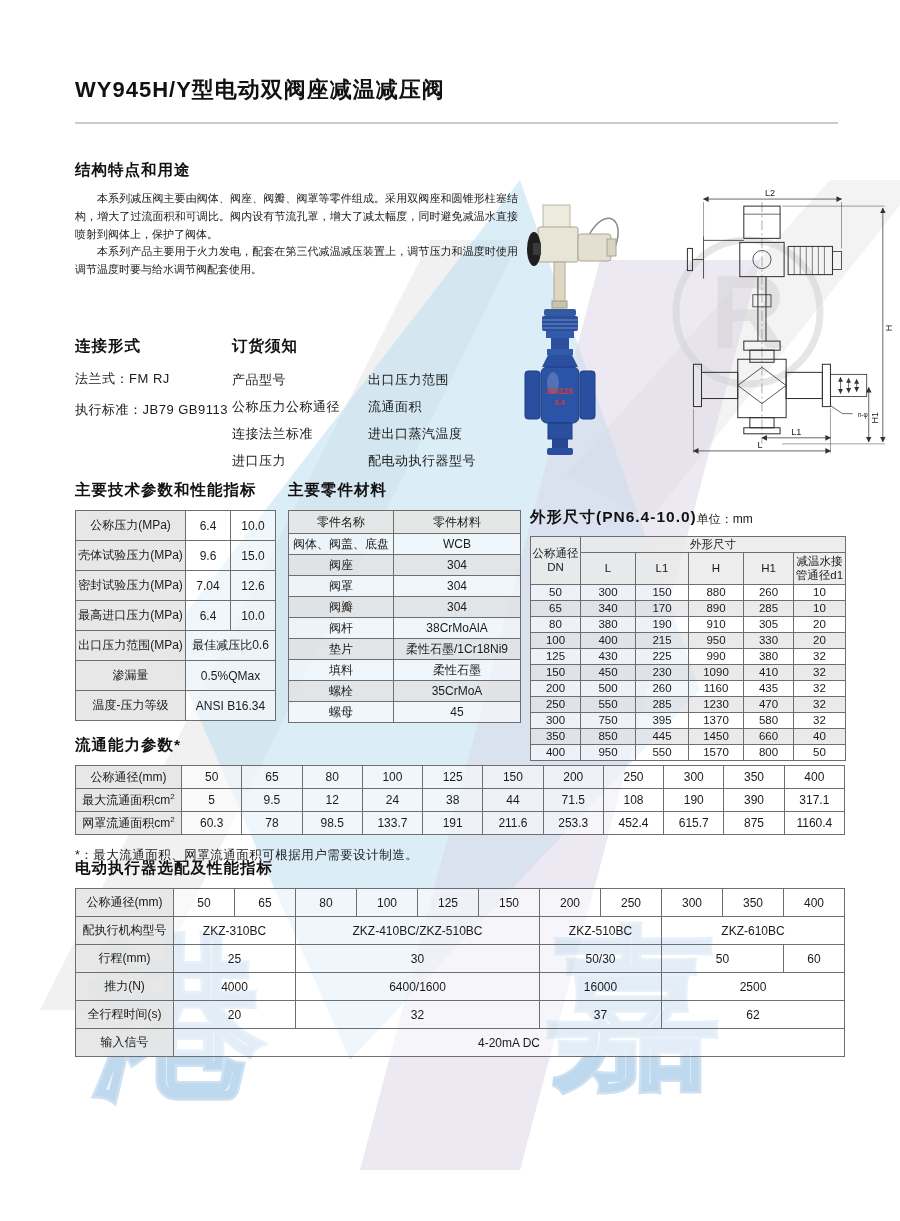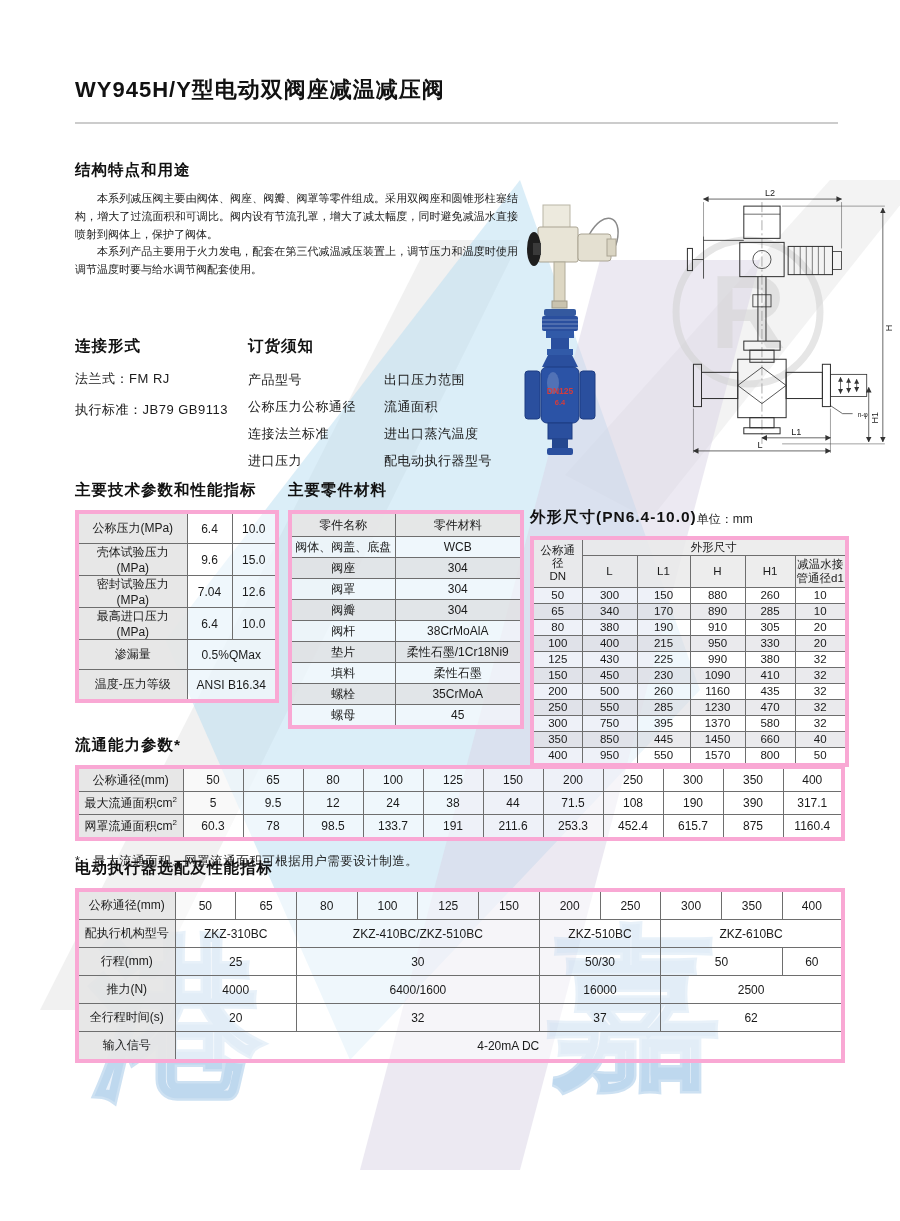--- a/index.html
+++ b/index.html
@@ -8,21 +8,21 @@
   #wm-layer{position:absolute;inset:0;z-index:0;}
   #content{position:absolute;inset:0;z-index:1;padding-left:40px;}
   .abs{position:absolute;}
   h1.doc-title{margin:0;font-size:22px;font-weight:bold;letter-spacing:1px;color:#111;}
   .rule{height:2px;background:#cccccc;}
   h2.sec{margin:0 0 9px 0;font-size:15.5px;font-weight:bold;color:#111;letter-spacing:1px;}
   .para{margin:0;font-size:11px;line-height:1.62;text-indent:2em;text-align:justify;}
   .kv-line{font-size:13px;margin-top:13px;letter-spacing:0.5px;}
   .ord-grid{display:flex;gap:14px;}
   .ord-col .ord-item{font-size:13px;height:27px;line-height:27px;letter-spacing:0.5px;}
-  table{border-collapse:collapse;table-layout:fixed;border:4px solid #f9a8d4;}
+  table{border-collapse:collapse;table-layout:fixed;border:1px solid #f9a8d4;}
   td{border:1px solid #6e6e6e;text-align:center;padding:0 2px;overflow:hidden;
      font-size:12px;color:#1a1a1a;}
   .lbl{background:rgba(230,230,230,0.95);}
   .dat{background:rgba(255,255,255,0.55);}
   
   .tbl-tech td{height:29px;font-size:12px;}
   
   .tbl-mat td{height:20px;}
   .tbl-mat thead td{height:22px;background:rgba(230,230,230,0.95);}
   .tbl-mat tbody td{background:rgba(255,255,255,0.55);}
@@ -175,21 +175,21 @@
         <text x="213" y="225" font-size="6.5">n-φ</text>
       </g>
     </svg>
 
     <div class="abs" style="left:75px;top:336px;width:160px;">
       <h2 class="sec">连接形式</h2>
       <div class="kv-line">法兰式：FM RJ</div>
       <div class="kv-line">执行标准：JB79 GB9113</div>
     </div>
 
-    <div class="abs" style="left:248px;top:336px;width:270px;">
+    <div class="abs" style="left:232px;top:336px;width:270px;">
       <h2 class="sec">订货须知</h2>
       <div class="ord-grid">
         <div class="ord-col" style="width:122px;">
 
         <div class="ord-item">产品型号</div>
             <div class="ord-item">公称压力公称通径</div>
             <div class="ord-item">连接法兰标准</div>
             <div class="ord-item">进口压力</div>
           </div>
         <div class="ord-col">
@@ -223,20 +223,24 @@
           </tr>
           <tr>
             <td class="lbl">密封试验压力(MPa)</td>
             <td class="dat">7.04</td>
             <td class="dat">12.6</td>
           </tr>
           <tr>
             <td class="lbl">最高进口压力(MPa)</td>
             <td class="dat">6.4</td>
             <td class="dat">10.0</td>
+          </tr>
+          <tr>
+            <td class="lbl">出口压力范围(MPa)</td>
+            <td class="dat" colspan="2">最佳减压比0.6</td>
           </tr>
           <tr>
             <td class="lbl">渗漏量</td>
             <td class="dat" colspan="2">0.5%QMax</td>
           </tr>
           <tr>
             <td class="lbl">温度-压力等级</td>
             <td class="dat" colspan="2">ANSI B16.34</td>
           </tr>
         </tbody>

